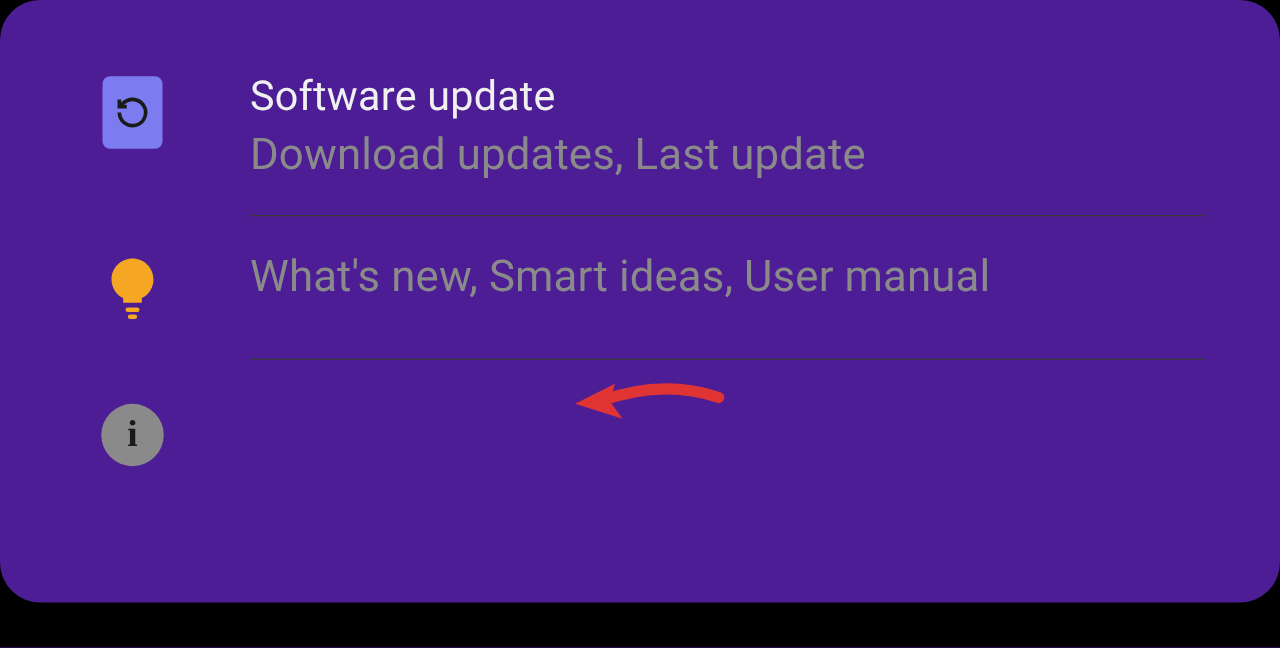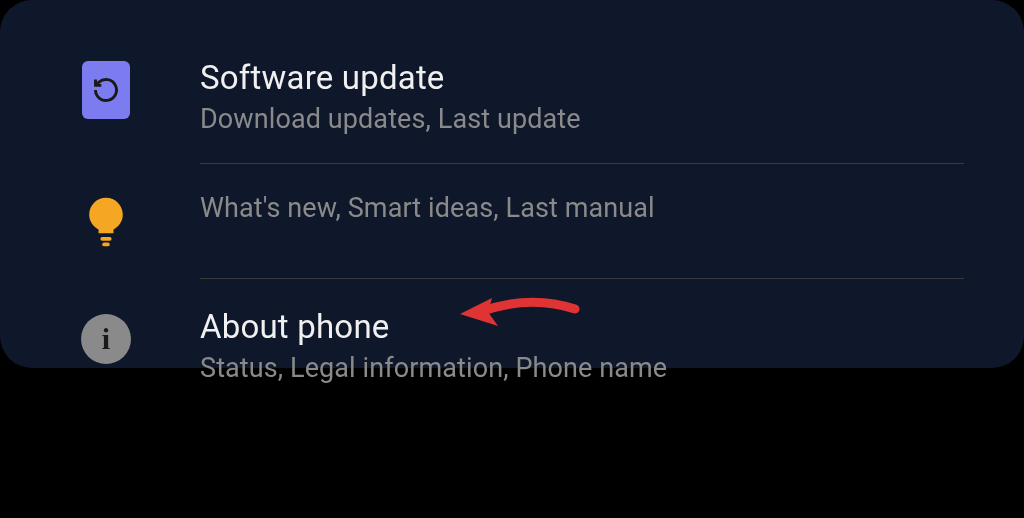--- a/index.html
+++ b/index.html
@@ -8,24 +8,24 @@
       box-sizing: border-box;
     }
     body {
       background: #000;
       width: 1024px;
       height: 518px;
       font-family: -apple-system, BlinkMacSystemFont, 'Segoe UI', Roboto, sans-serif;
       overflow: hidden;
     }
     .panel {
-      background: #0f172a;
+      background: #4c1d95;
       border-radius: 32px;
       width: 1024px;
-      height: 368px;
+      height: 482px;
       padding: 30px 0;
     }
     .settings-item {
       display: flex;
       align-items: flex-start;
       padding: 28px 60px 28px 80px;
       cursor: pointer;
       position: relative;
     }
     .icon-wrap {
@@ -73,21 +73,21 @@
     }
     .item-title {
       color: #f0f0f0;
       font-size: 33px;
       font-weight: 400;
       margin-bottom: 6px;
       letter-spacing: 0.2px;
     }
     .item-subtitle {
       color: #8a8a8a;
-      font-size: 27px;
+      font-size: 35px;
       font-weight: 400;
       letter-spacing: 0.1px;
     }
     .divider {
       height: 1px;
       background: #3a3a3a;
       margin-left: 200px;
       margin-right: 60px;
     }
     .arrow-annotation {
@@ -123,33 +123,29 @@
     <div class="icon-wrap">
       <div class="icon-bulb">
         <svg viewBox="0 0 24 30" fill="#f5a623">
           <path d="M12 2 C7 2 3 6 3 11 C3 14.5 5 17.5 8 19 L8 21 L16 21 L16 19 C19 17.5 21 14.5 21 11 C21 6 17 2 12 2 Z"></path>
           <rect x="9" y="23" width="6" height="2" rx="1"></rect>
           <rect x="10" y="26" width="4" height="2" rx="1"></rect>
         </svg>
       </div>
     </div>
     <div class="text-wrap">
-      <div class="item-subtitle">What's new, Smart ideas, Last manual</div>
+      <div class="item-subtitle">What's new, Smart ideas, User manual</div>
     </div>
   </div>
 
   <div class="divider"></div>
 
   <div class="settings-item">
     <div class="icon-wrap">
       <div class="icon-info">i</div>
-    </div>
-    <div class="text-wrap">
-      <div class="item-title">About phone</div>
-      <div class="item-subtitle">Status, Legal information, Phone name</div>
     </div>
     <svg class="arrow-annotation" width="130" height="60" viewBox="0 0 130 60">
       <path d="M 125 25 Q 80 10 30 28" stroke="#e03434" stroke-width="9" fill="none" stroke-linecap="round"></path>
       <path d="M 10 30 L 42 14 L 38 28 L 48 42 Z" fill="#e03434"></path>
     </svg>
   </div>
 
 </div>
 
 </body></html>

